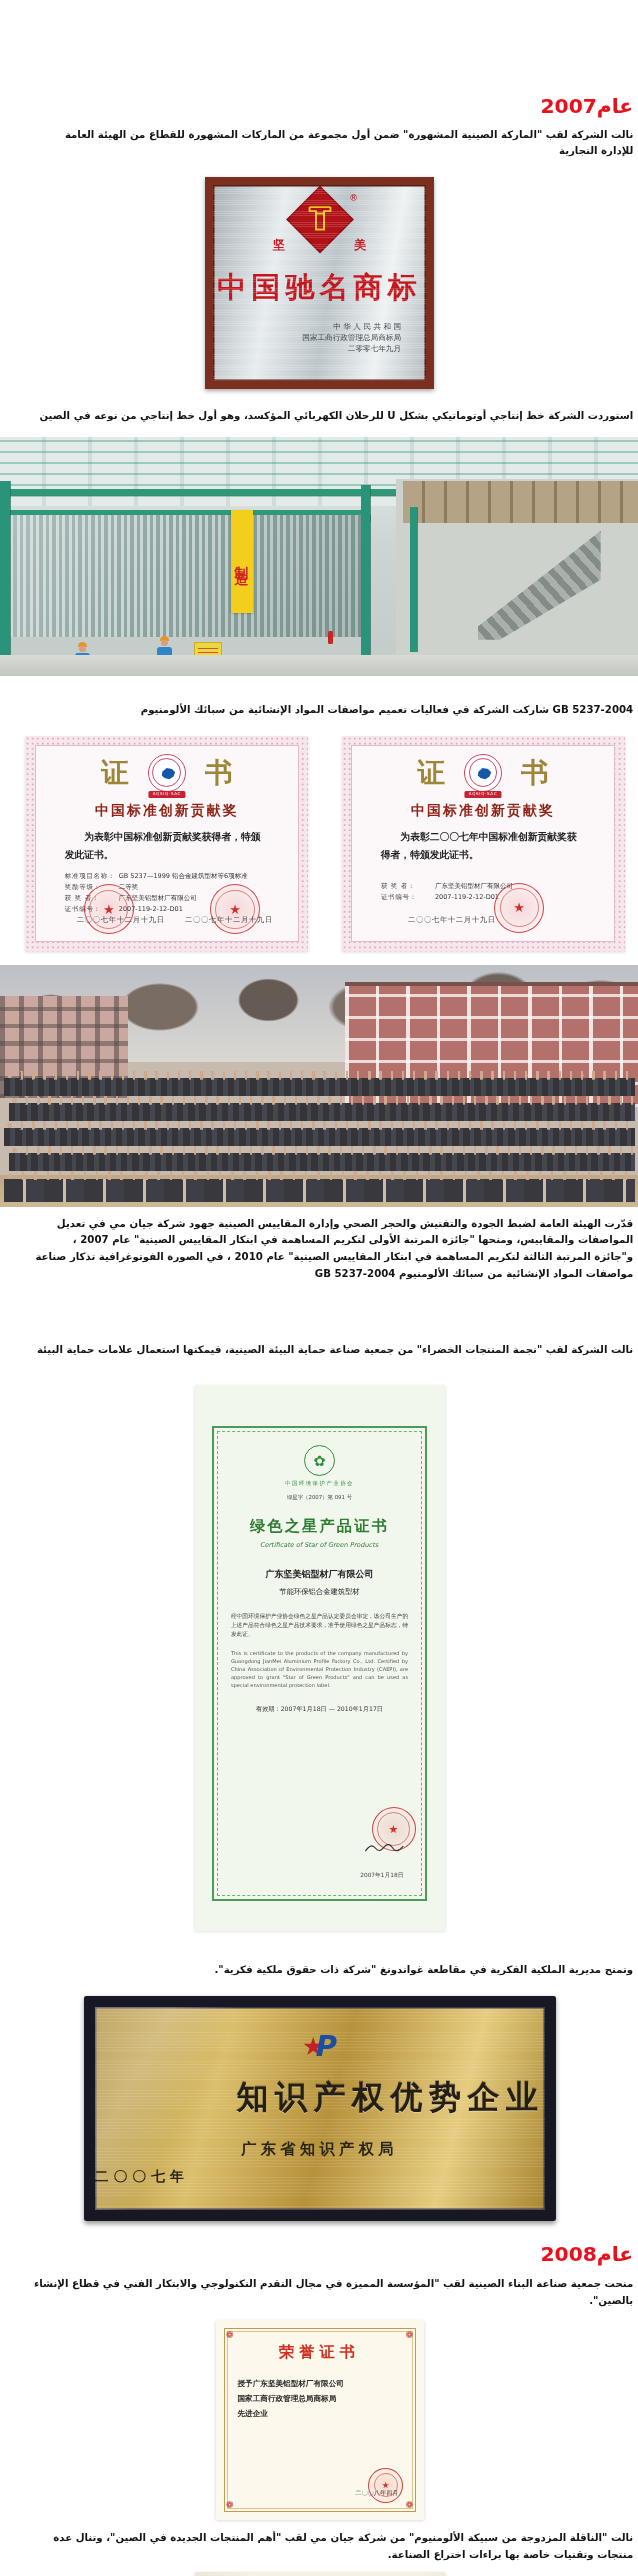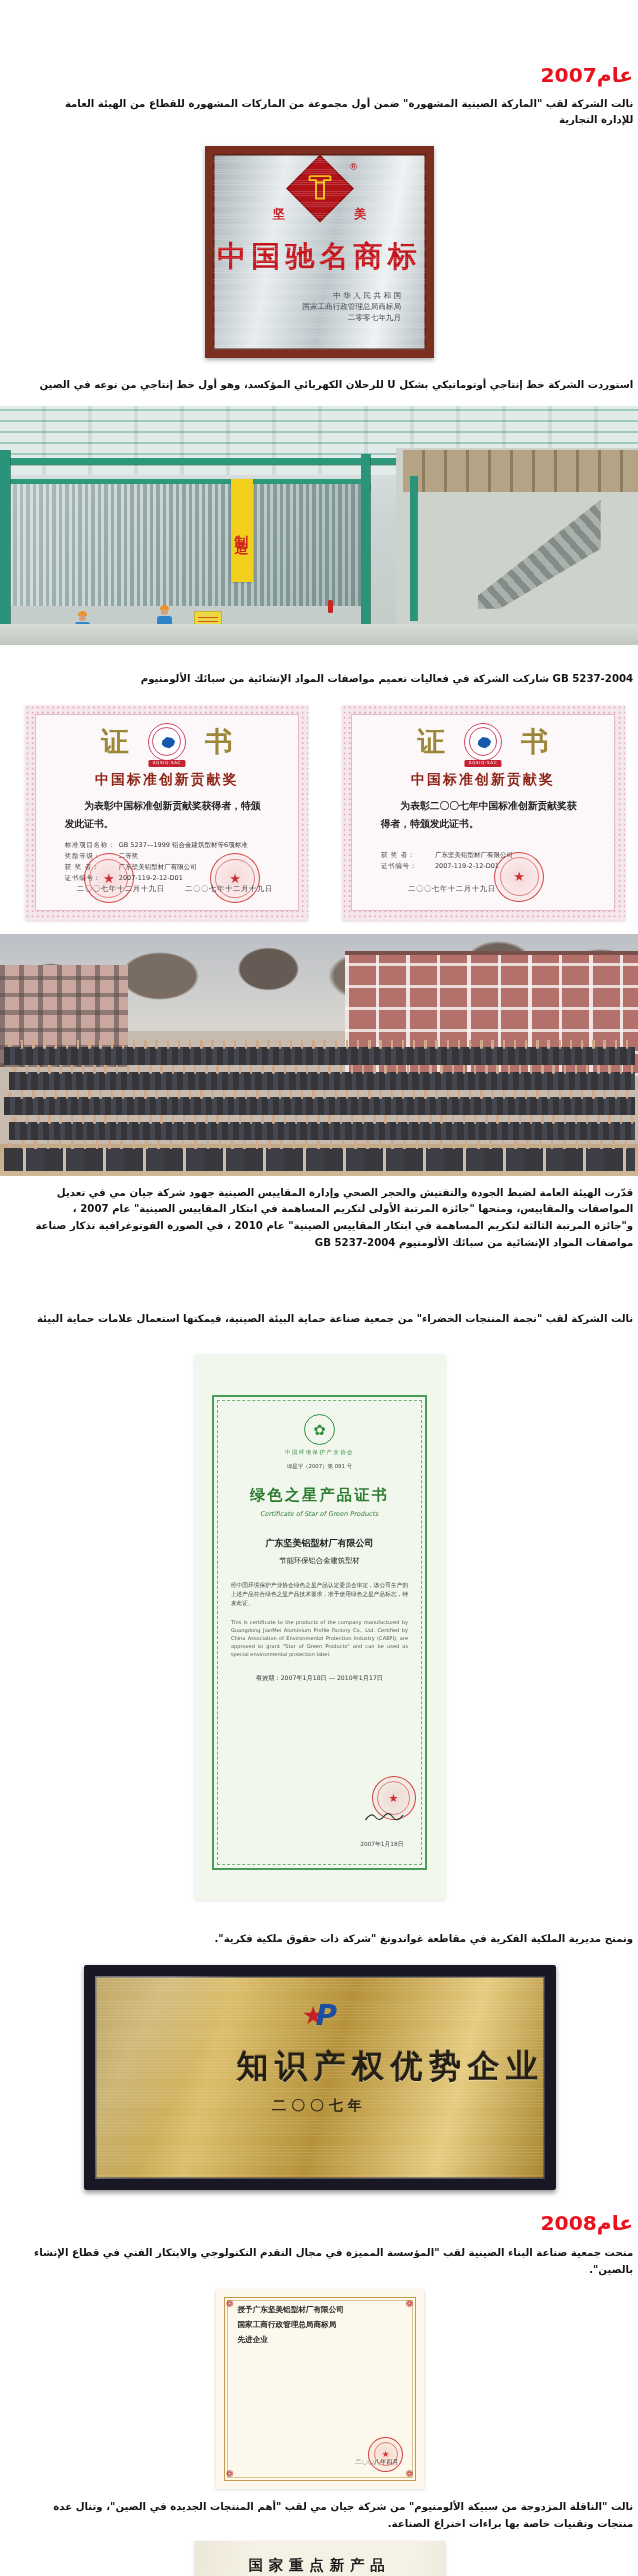--- a/index.html
+++ b/index.html
@@ -135,39 +135,39 @@
      background:linear-gradient(105deg,#a9872e,#dcbf6d 28%,#b6923b 52%,#e6cc80 78%,#a98732);}
   .gold::after{content:"";position:absolute;inset:0;
      background:repeating-linear-gradient(0deg,rgba(255,255,255,.10) 0 0.7px,transparent 0.7px 2.9px),
      linear-gradient(118deg,rgba(255,255,255,.28) 0 14%,transparent 26%);}
   .ip-logo{text-align:center;margin-top:22px;position:relative;z-index:1;}
   .ip-logo .st{color:#c22227;font-size:25px;vertical-align:middle;}
   .ip-logo .pp{color:#1a4ea0;font-size:29px;font-weight:bold;font-style:italic;margin-left:-8.7px;vertical-align:middle;}
   .ip-title{text-align:right;color:#241f15;font-size:32px;font-weight:bold;letter-spacing:6.5px;margin-top:13px;
      text-shadow:0 0.7px 0 rgba(255,255,255,.35),0 -0.7px 0.7px rgba(0,0,0,.3);white-space:nowrap;position:relative;z-index:1;}
   .ip-l1{text-align:center;color:#2a2519;font-size:15.2px;font-weight:bold;letter-spacing:4.4px;margin-top:19px;position:relative;z-index:1;}
-  .ip-l2{text-align:center;color:#2a2519;font-size:13.8px;font-weight:bold;letter-spacing:5.1px;margin-top:7.3px;position:relative;z-index:1;}
+  .ip-l2{text-align:left;color:#2a2519;font-size:13.8px;font-weight:bold;letter-spacing:5.1px;margin-top:7.3px;position:relative;z-index:1;}
   
   .hcert{width:208px;height:200px;background:#fcf8ec;box-shadow:0 0.7px 3.6px rgba(0,0,0,.18);position:relative;
      box-sizing:border-box;}
   .hcert-b{position:absolute;inset:8px;border:1.5px solid #c49a52;outline:0.7px solid #dcc28c;outline-offset:-4.4px;}
   .hcorn{position:absolute;color:#b8342c;font-size:9.4px;line-height:9.4px;}
   .h-title{position:relative;text-align:center;color:#d03020;font-size:15.2px;font-weight:bold;letter-spacing:5.1px;padding-top:22px;}
   .h-body{position:relative;margin:13px 22px 0;font-size:7.6px;color:#2b2b2b;line-height:15.2px;font-weight:bold;text-align:left;}
   .h-date{position:absolute;right:25px;bottom:22px;font-size:6.2px;color:#444;}
   
   .ncert{width:250px;height:167px;background:#f5f1e4;box-shadow:0 0.7px 3.6px rgba(0,0,0,.2);
      padding-top:14.5px;box-sizing:border-box;position:relative;
      background-image:linear-gradient(100deg,rgba(120,110,80,.08),transparent 22%,transparent 80%,rgba(120,110,80,.10));}
   .n-title{text-align:center;color:#1d1d1d;font-size:14.5px;font-weight:bold;letter-spacing:5.8px;font-family:"Liberation Serif",serif;white-space:nowrap;}
 </style>
 </head>
 <body>
 
-<div class="year" style="padding-top:64px">عام2007</div>
+<div class="year" style="padding-top:95px">عام2007</div>
 
 <p class="ar" style="margin-top:8.7px">نالت الشركة لقب "الماركة الصينية المشهورة" ضمن أول مجموعة من الماركات المشهورة للقطاع من الهيئة العامة للإدارة التجارية</p>
 
 <div class="center" style="margin-top:17.4px">
   <div class="plaque">
     <div class="tm-logo">
       <div class="diamond">
         <svg width="30.5" height="30.5" viewBox="0 0 38 38">
           <path d="M6 4 h26 M6 4 v5 h8 v3 M32 4 v5 h-8 v3 M14 12 h10 v20 h-10 z" fill="none" stroke="#f0c419" stroke-width="2.4"></path>
         </svg>
@@ -349,35 +349,37 @@
 </div>
 
 <p class="ar" style="margin-top:30.5px">وتمنح مديرية الملكية الفكرية في مقاطعة غواندونغ "شركة ذات حقوق ملكية فكرية".</p>
 
 <div class="center" style="margin-top:18px">
   <div class="gold">
     <div class="ip-logo">
       <span class="st">★</span><span class="pp">P</span>
     </div>
     <div class="ip-title">知识产权优势企业</div>
+    <div class="ip-l1">广东省知识产权局</div>
     <div class="ip-l2">二〇〇七年</div>
   </div>
 </div>
 
 <div class="year" style="margin-top:22px">عام2008</div>
 
 <p class="ar" style="margin-top:10.2px">منحت جمعية صناعة البناء الصينية لقب "المؤسسة المميزة في مجال التقدم التكنولوجي والابتكار الفني في قطاع الإنشاء بالصين".</p>
 
 <div class="center" style="margin-top:10.2px">
   <div class="hcert">
     <div class="hcert-b"></div>
     <span class="hcorn" style="left:10.2px;top:10.2px">❁</span>
     <span class="hcorn" style="right:10.2px;top:10.2px">❁</span>
     <span class="hcorn" style="left:10.2px;bottom:10.2px">❁</span>
     <span class="hcorn" style="right:10.2px;bottom:10.2px">❁</span>
+    <div class="h-title">荣誉证书</div>
     <div class="h-body">
       <div>授予广东坚美铝型材厂有限公司</div>
       <div>国家工商行政管理总局商标局</div>
       <div>先进企业</div>
     </div>
     <div class="rseal" style="width:33px;height:33px;right:20.3px;bottom:17.4px">
         <i style="font-size:8.7px">★</i>
       </div>
     <div class="h-date">二〇〇八年四月</div>
   </div>

